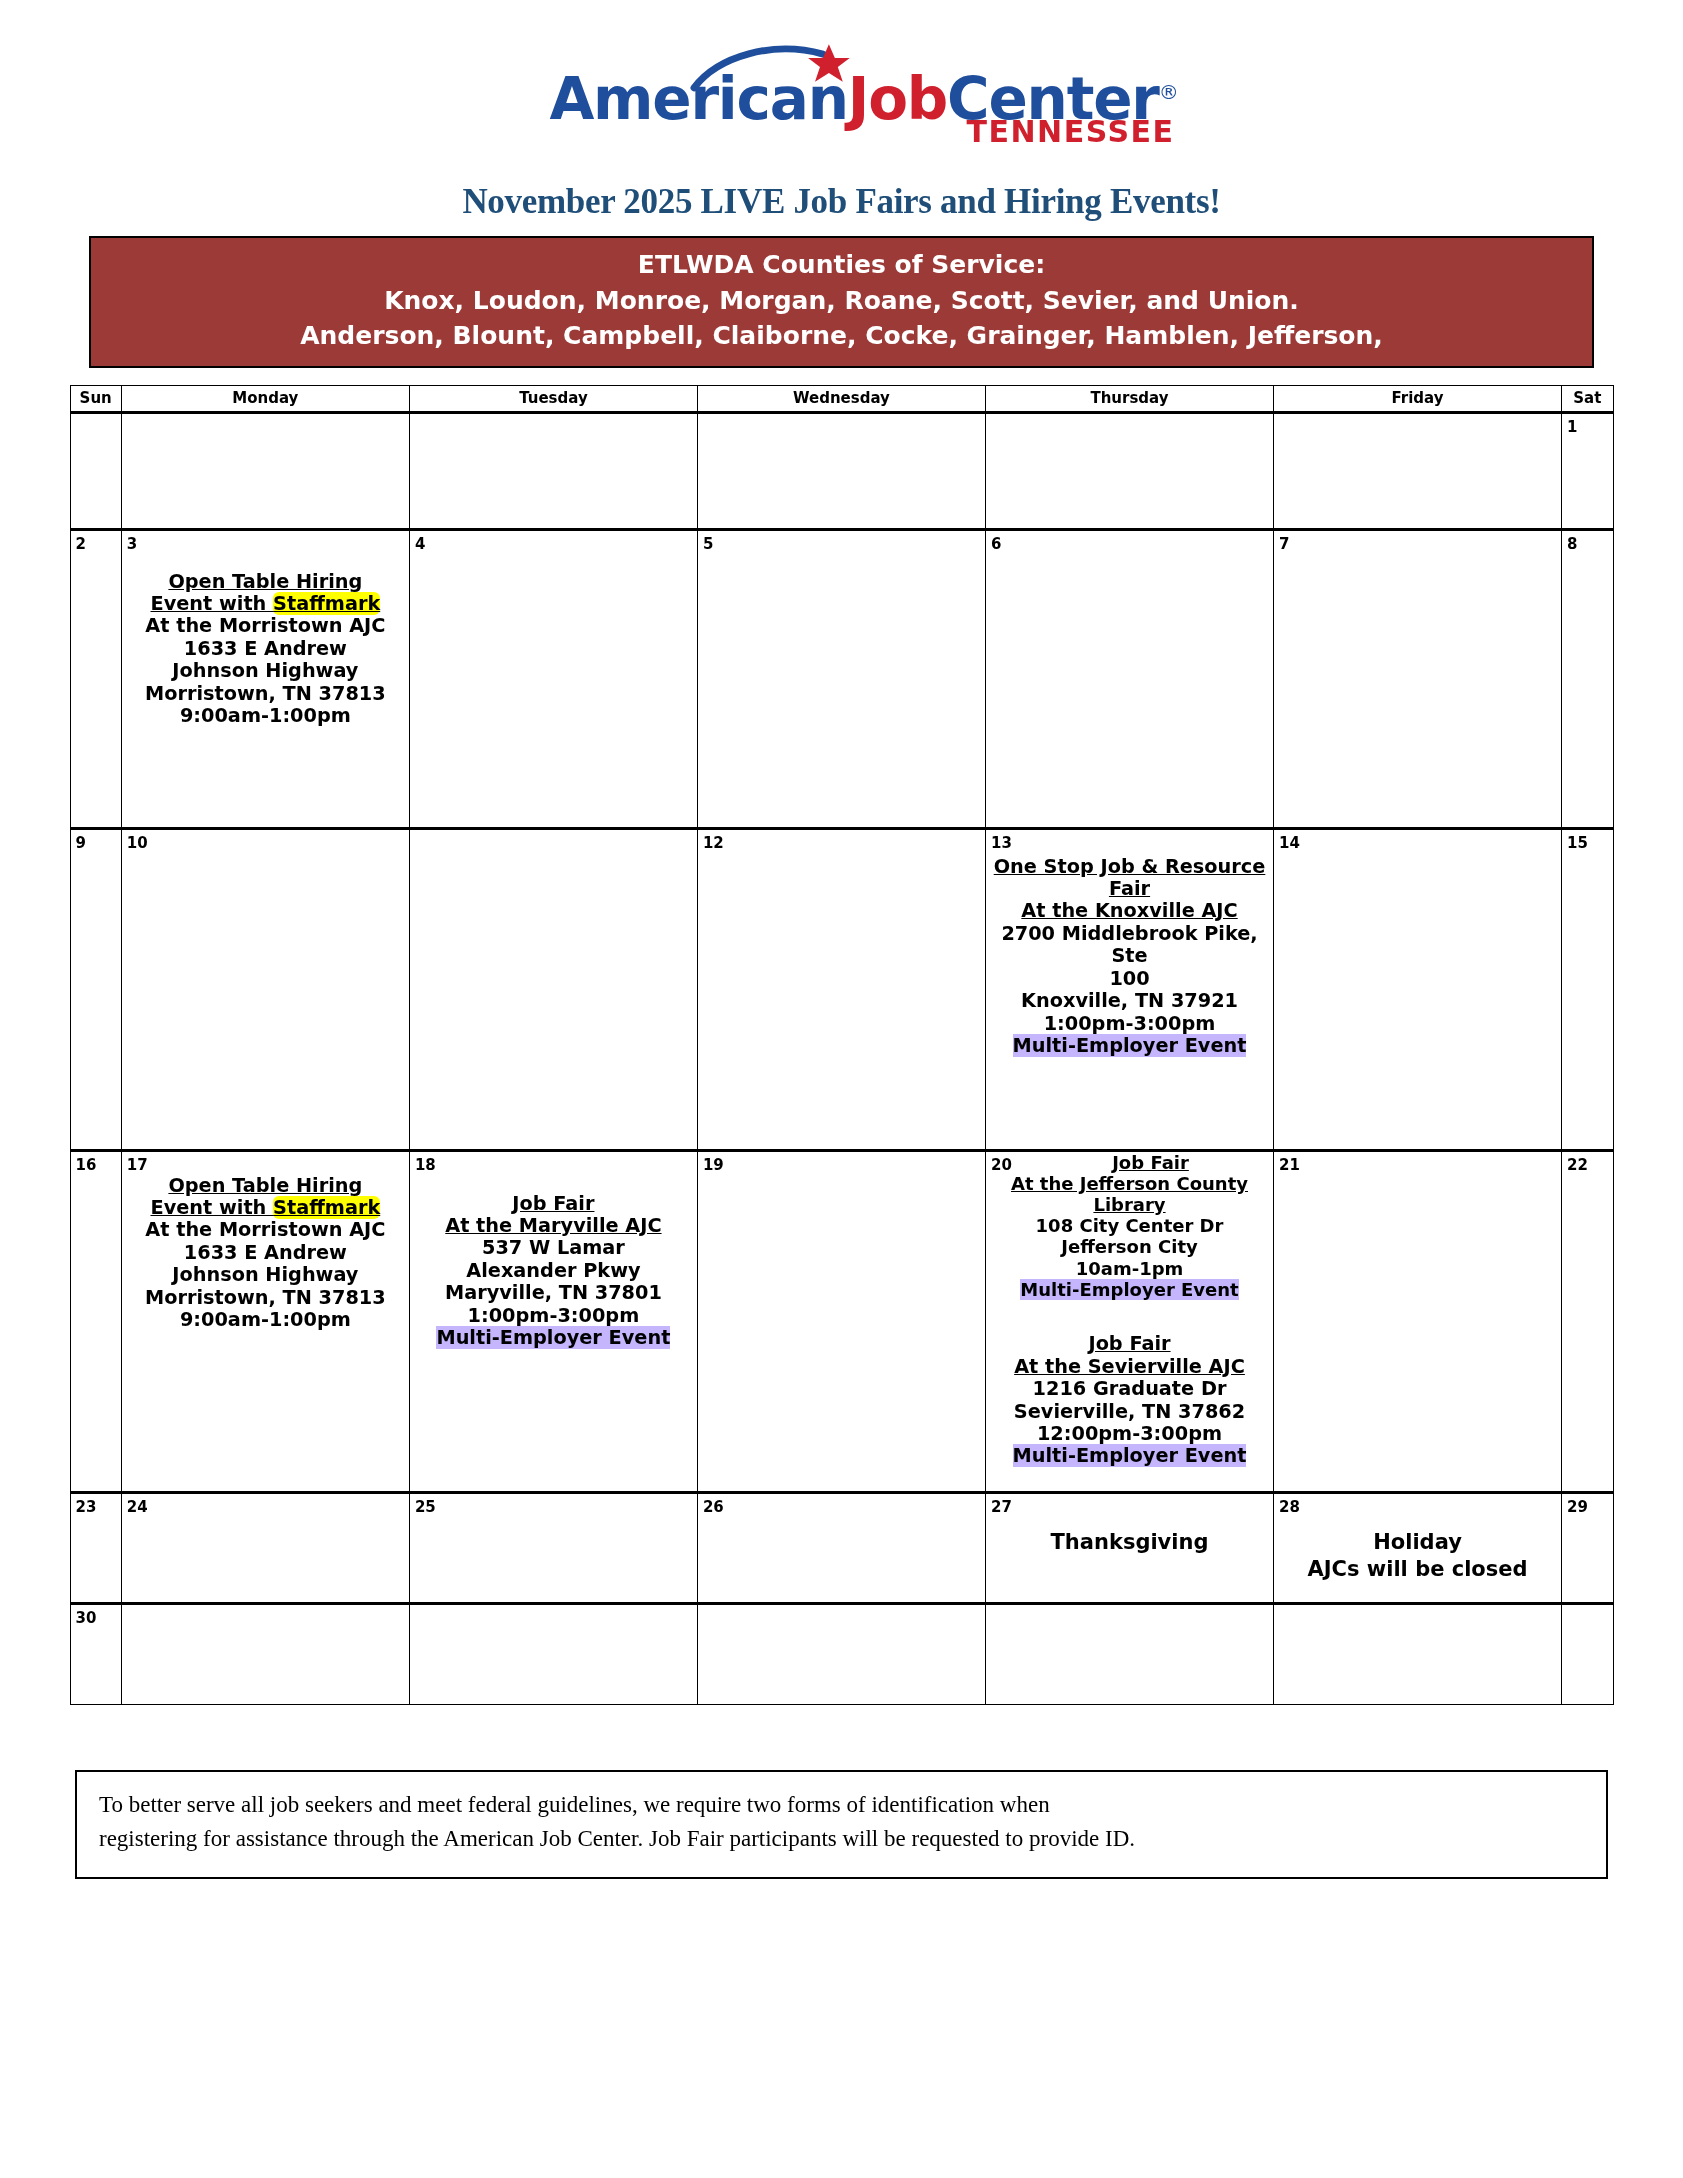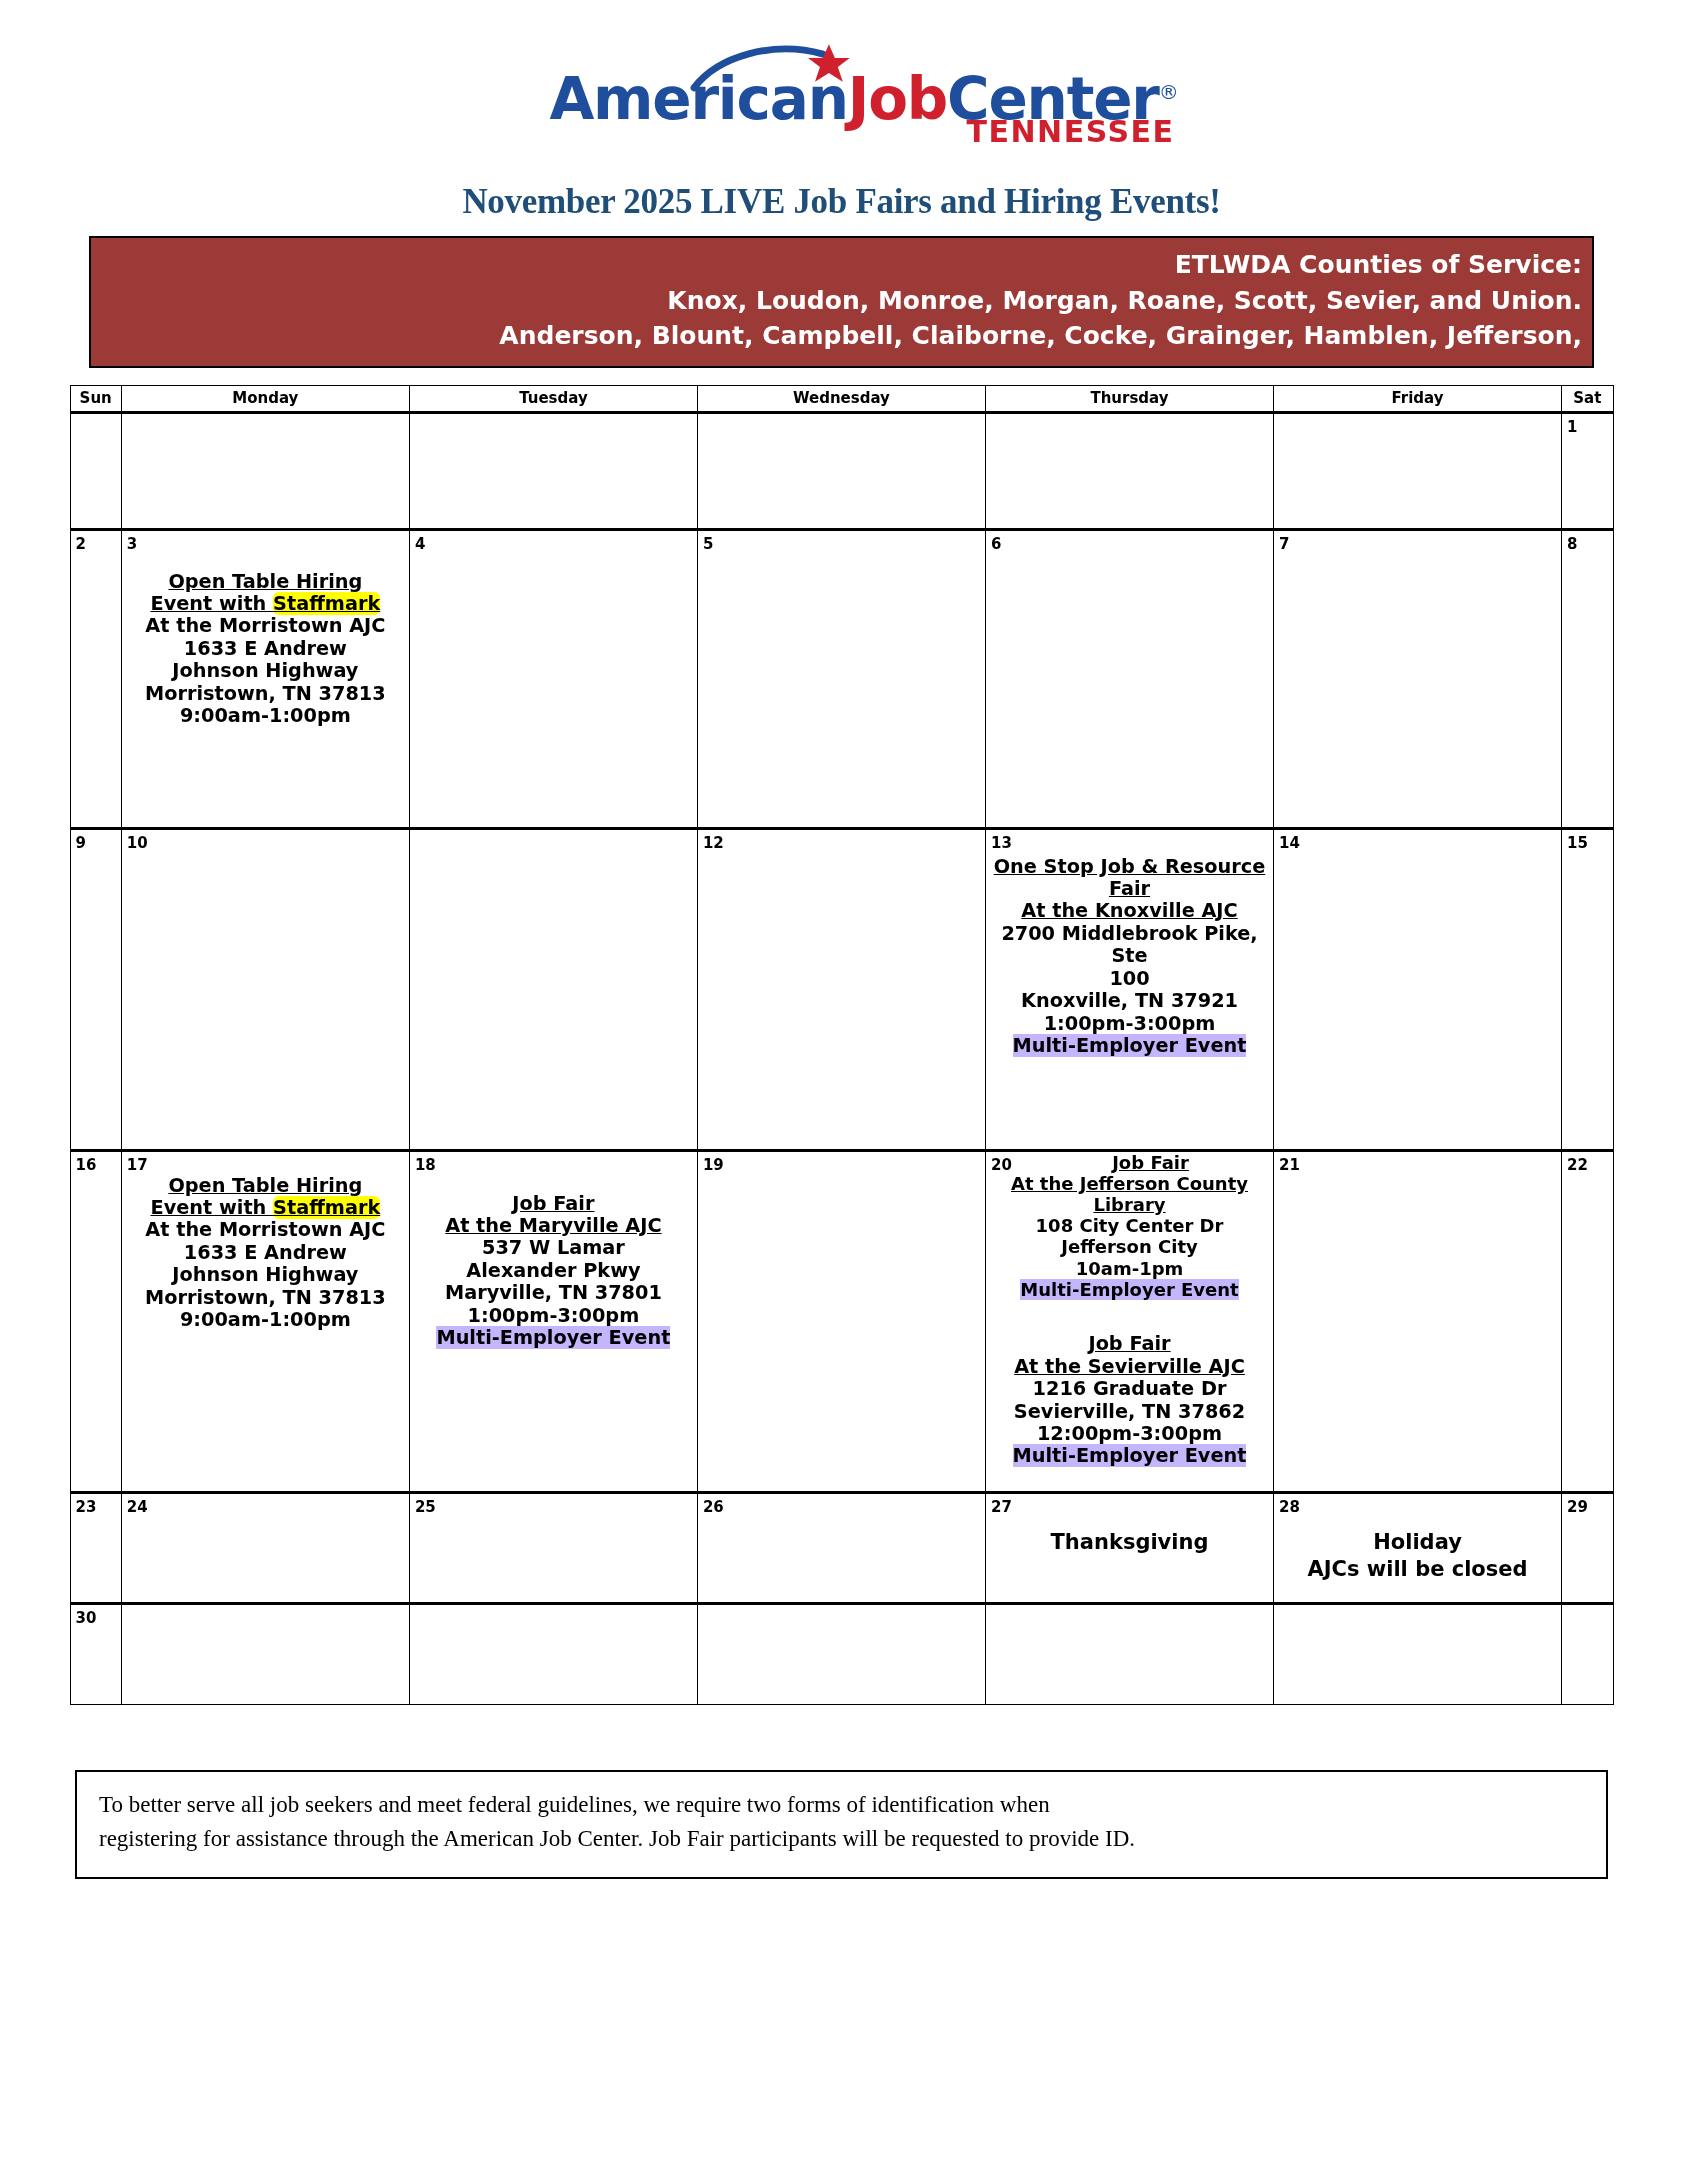--- a/index.html
+++ b/index.html
@@ -83,21 +83,21 @@
     letter-spacing: -0.3px;
   }
 
   
   .banner {
     margin: 14px auto 0 auto;
     width: 1505px;
     background: #9C3A38;
     border: 2px solid #000000;
     color: #ffffff;
-    text-align: right;
+    text-align: center;
     padding: 9px 10px 12px 10px;
     font-family: "DejaVu Sans", sans-serif;
     font-weight: bold;
     font-size: 25px;
     line-height: 1.42;
   }
   .banner div { white-space: nowrap; }
 
   
   .cal-wrap {

